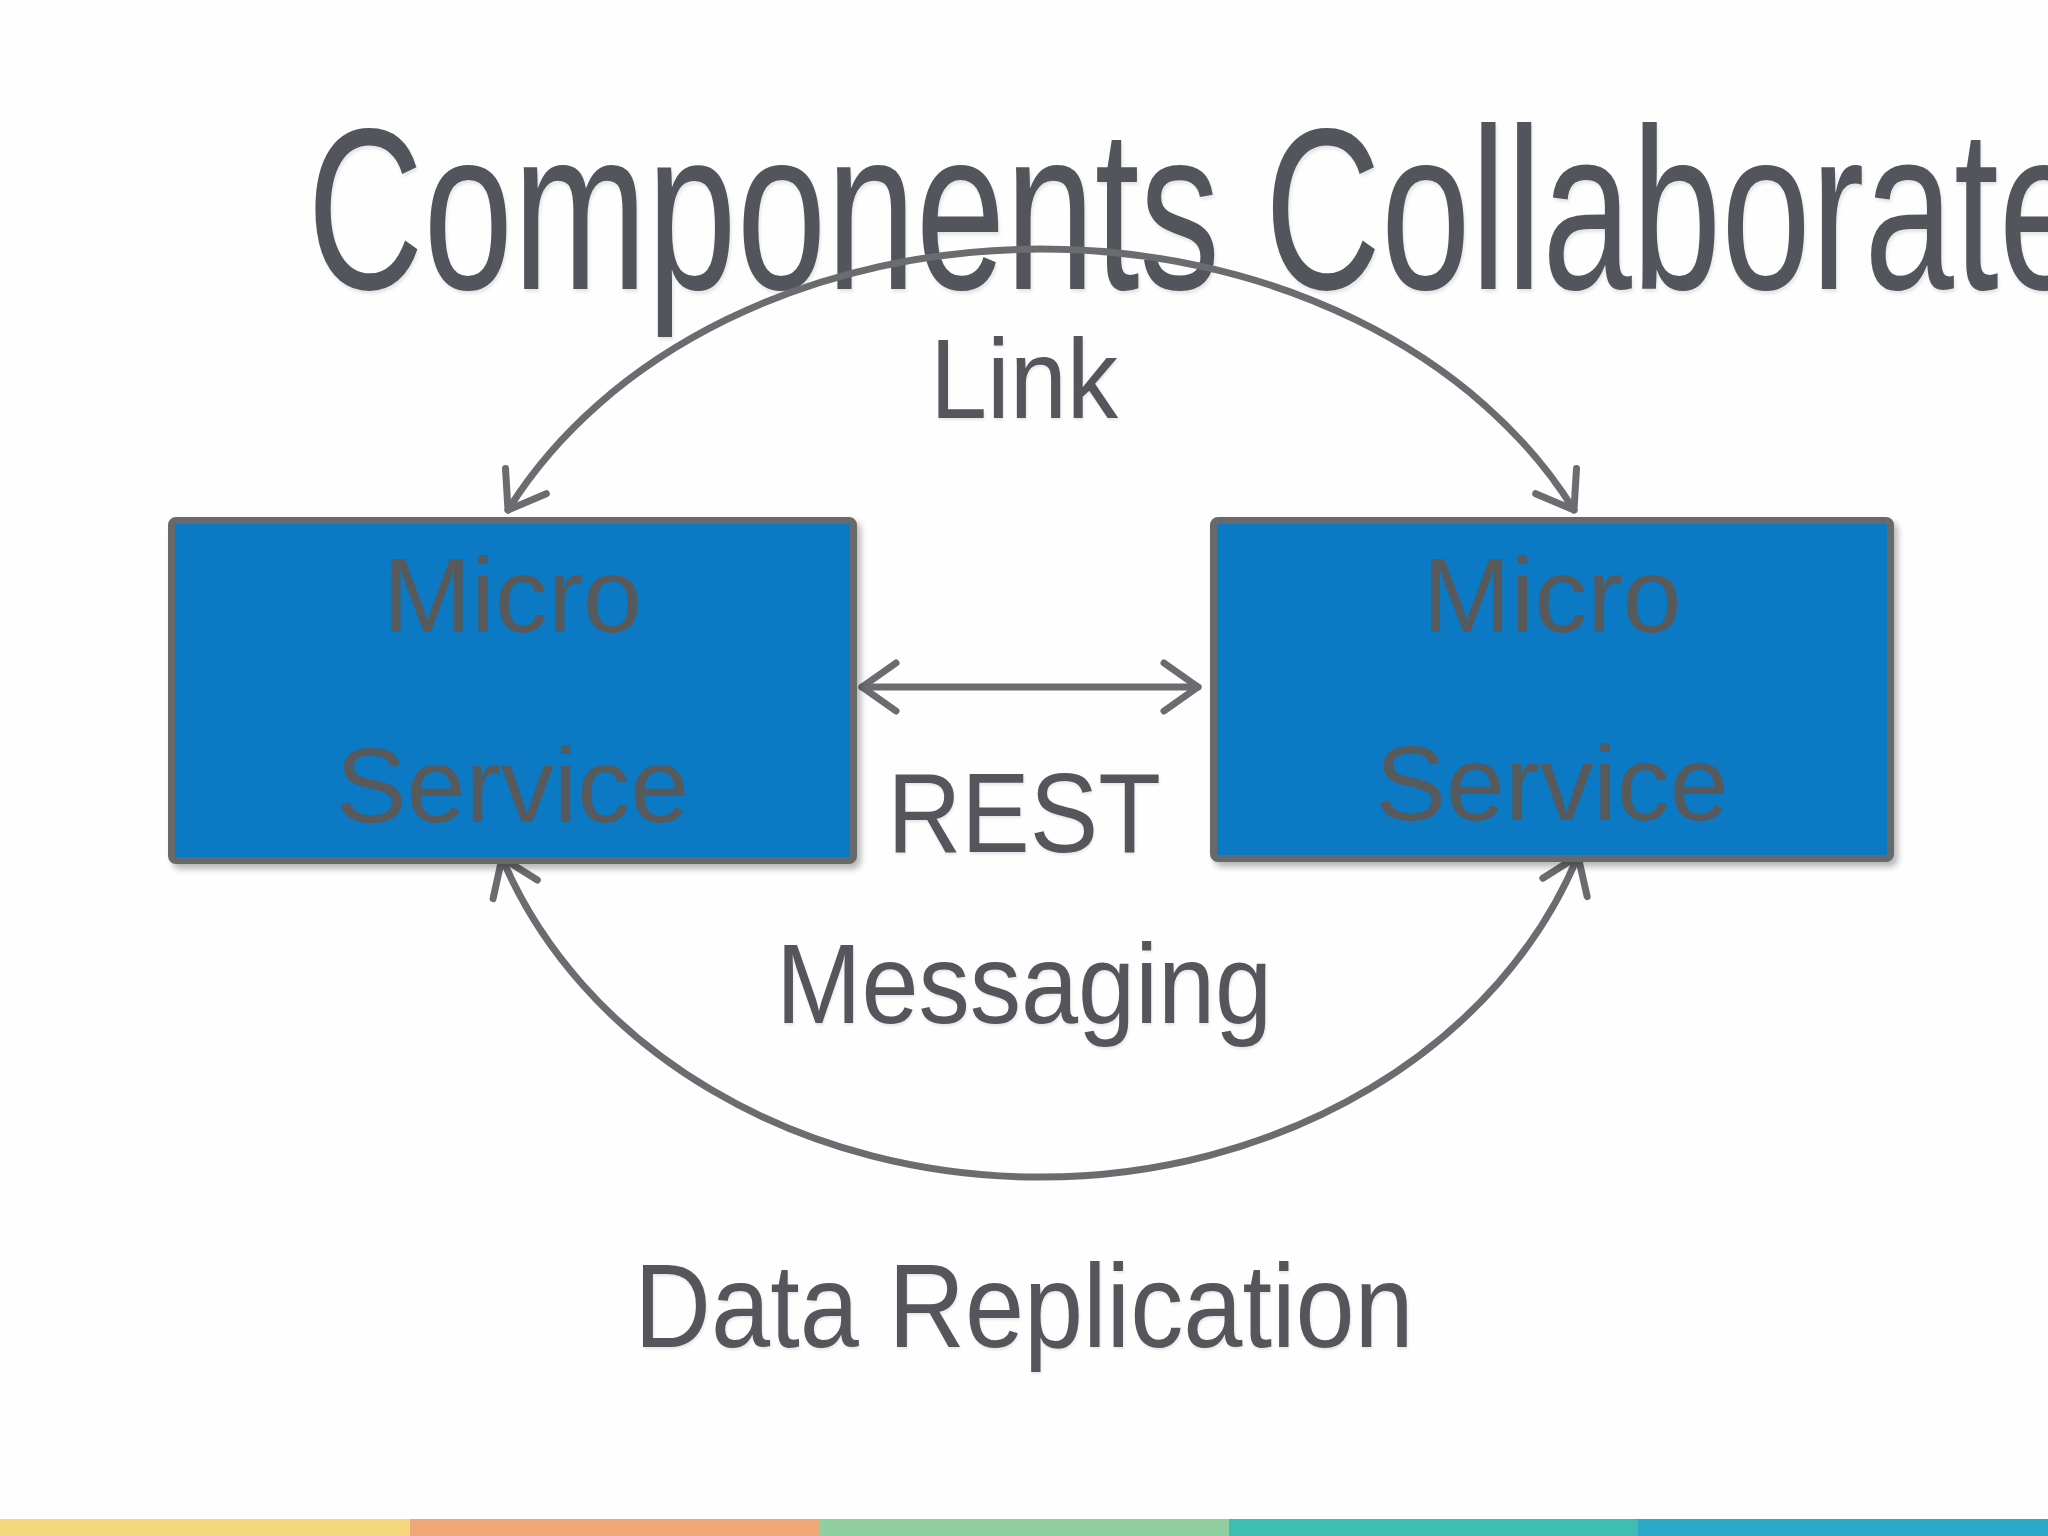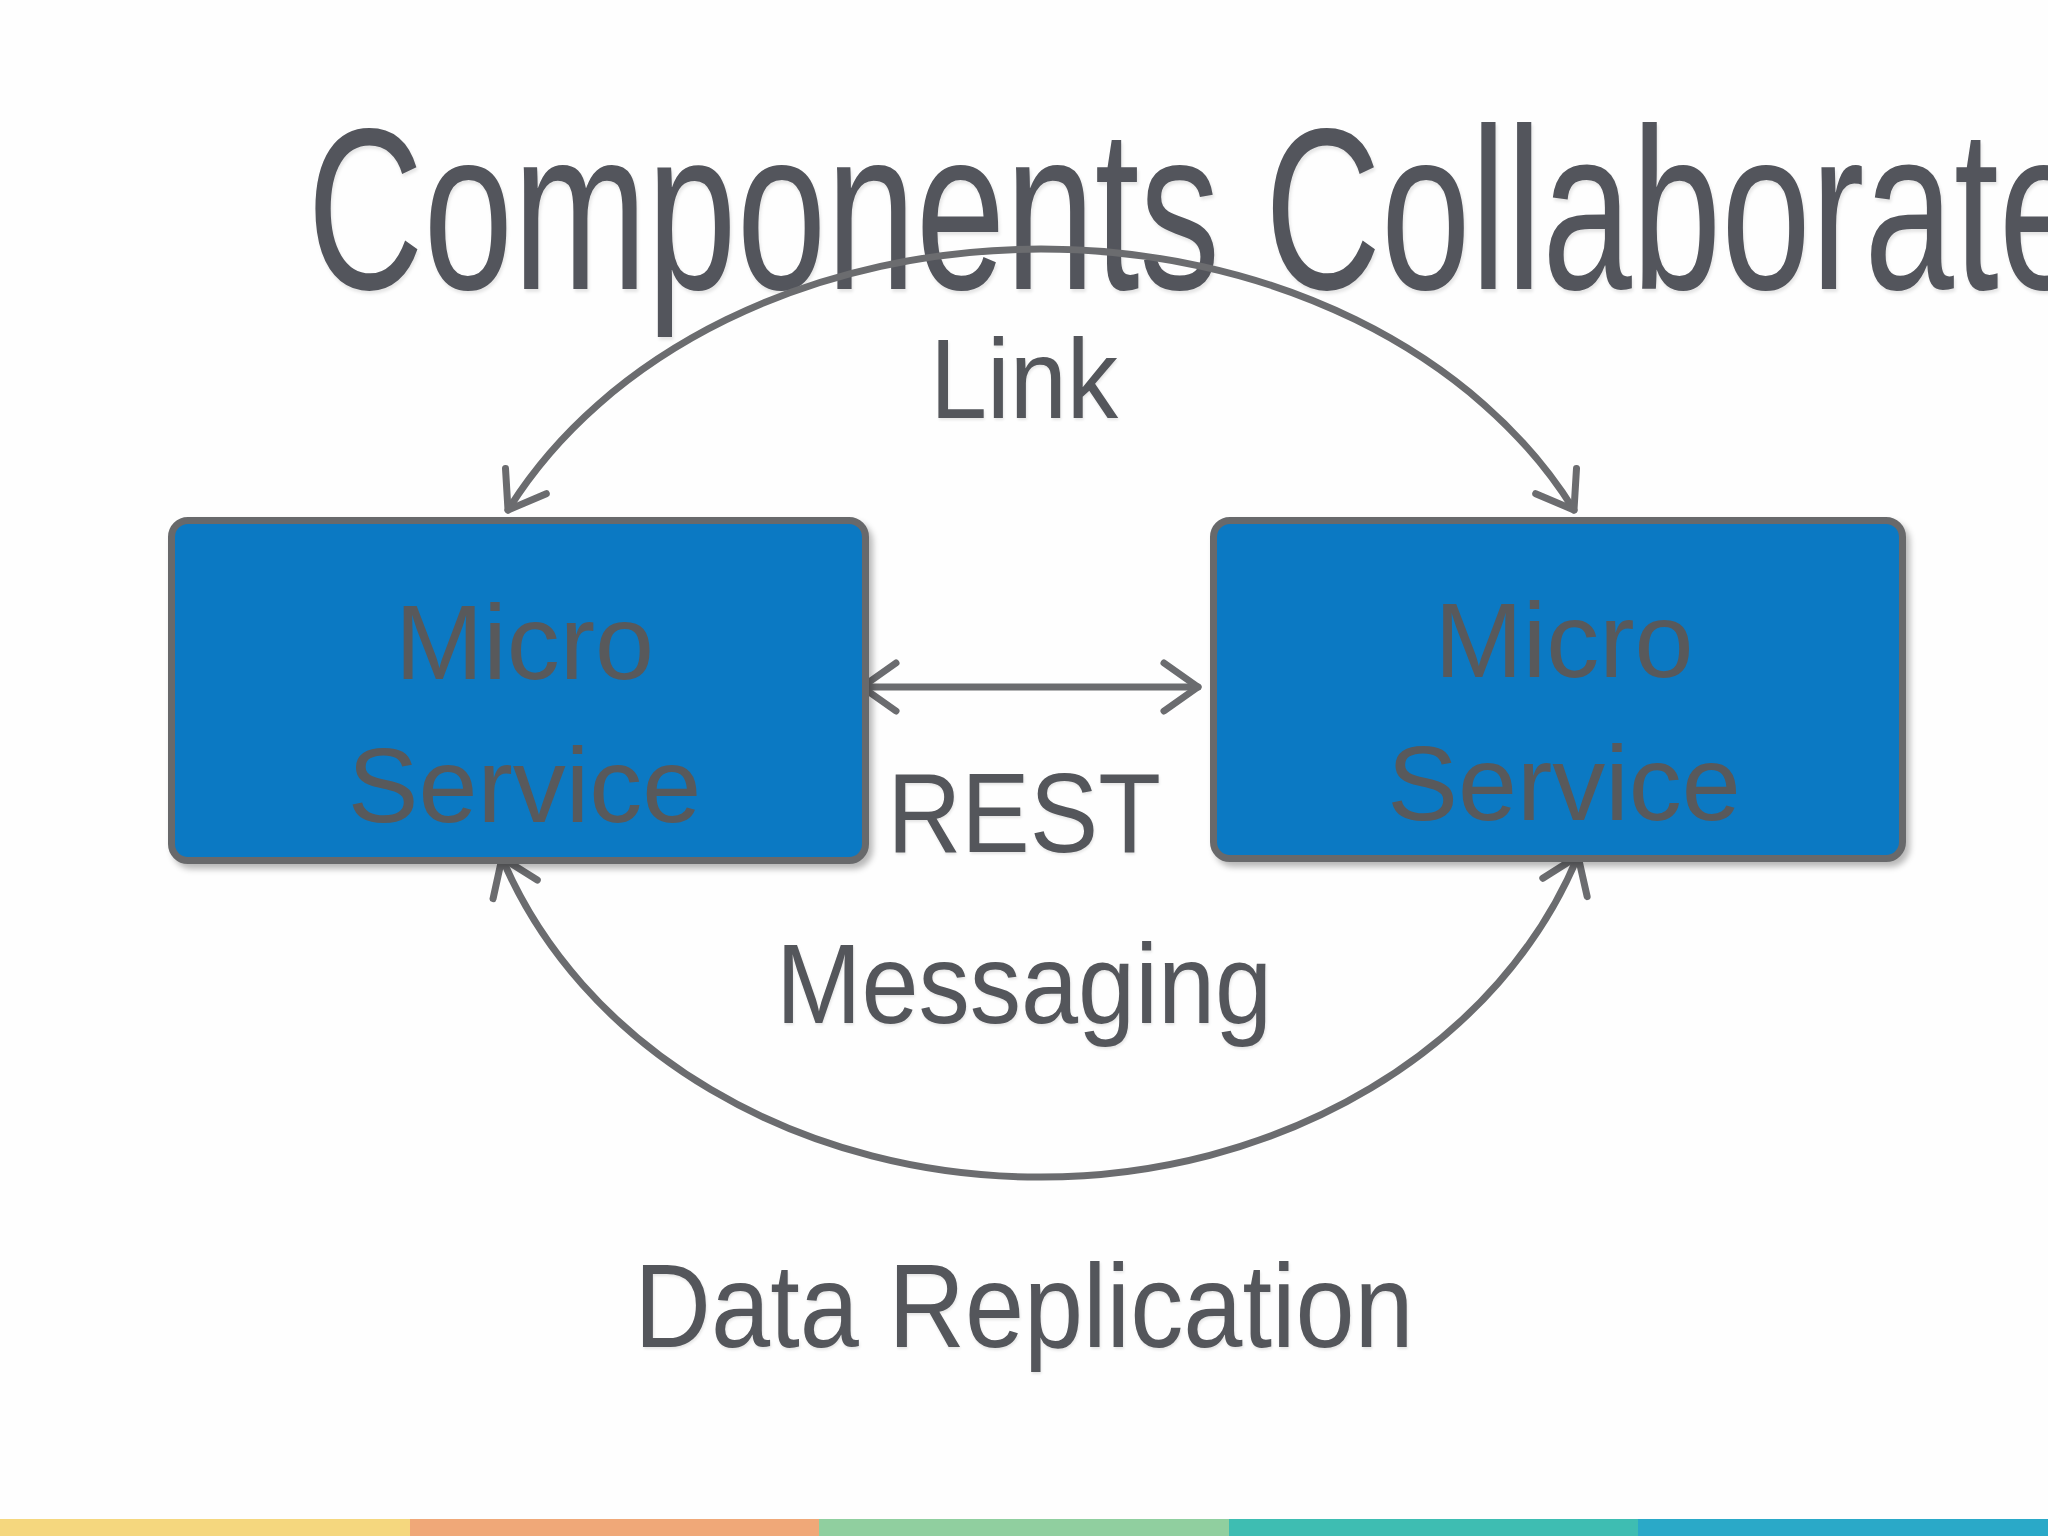--- a/index.html
+++ b/index.html
@@ -27,31 +27,30 @@
   .arc,.arrow-line{
     stroke:var(--arrow-color,#6b6c6f);
     stroke-width:7;
     fill:none;
     stroke-linecap:round;
   }
   .box{
     position:absolute;
     background:var(--box-fill,#0b79c3);
     border:7px solid var(--box-border,#68696b);
-    border-radius:20px;
+    border-radius:8px;
     box-shadow:4px 5px 6px rgba(0,0,0,0.28);
     display:flex;
     flex-direction:column;
     align-items:center;
-    justify-content:flex-end;
+    justify-content:space-between;
     text-align:center;
     color:var(--box-text,#58595b);
     font-size:106px;
     line-height:1.35;
-    padding-left:12px;
   }
   .box-left{left:168px;top:517px;width:675px;height:333px;}
   .box-right{left:1210px;top:517px;width:670px;height:331px;}
   .label{
     position:absolute;
     left:0;width:2048px;
     text-align:center;
     color:var(--label-color,#54565b);
     font-size:114px;
     line-height:1;

